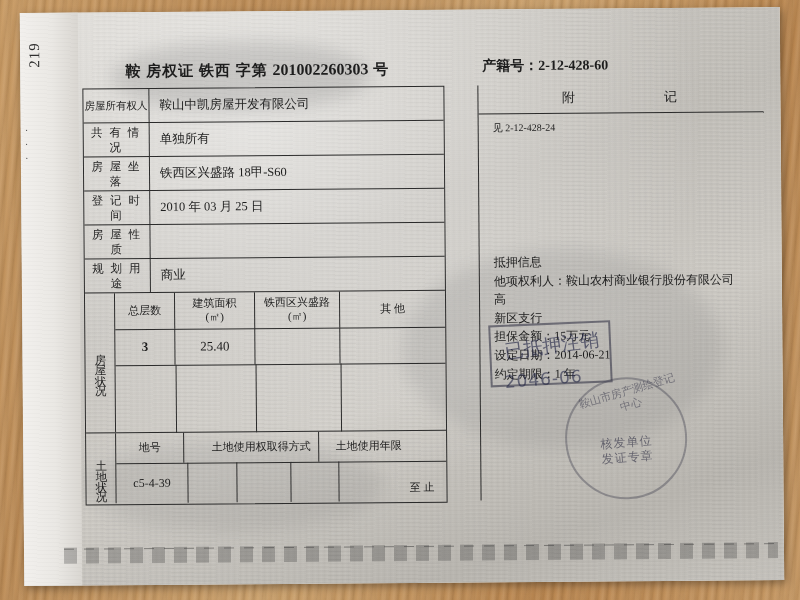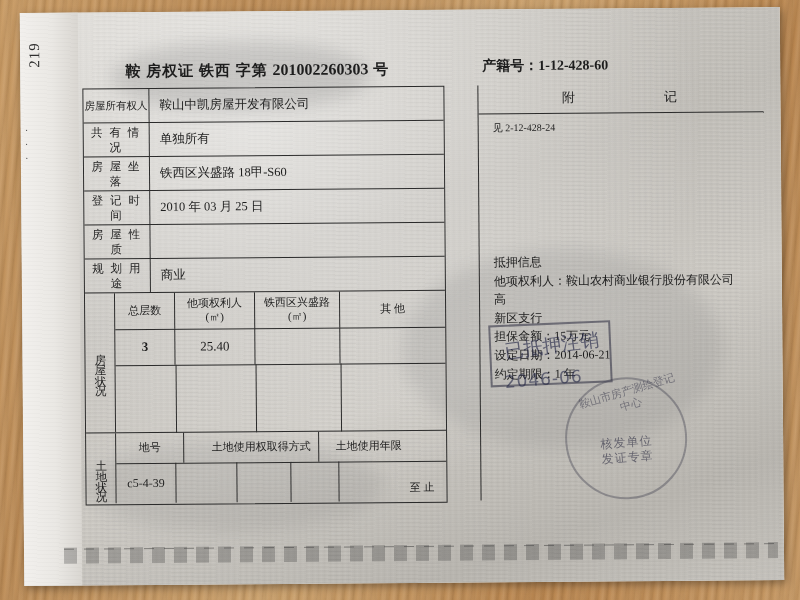--- a/index.html
+++ b/index.html
@@ -353,21 +353,21 @@
 
     <div class="cert">
 
       <div class="title-row">
         <span>鞍 房权证  铁西 字第</span>
         <span class="num">201002260303</span>
         <span>号</span>
       </div>
 
       <div class="hujiao">
-        <span>产籍号：</span><span>1-12-428-60</span>
+        <span>产籍号：</span><span>2-12-428-60</span>
       </div>
 
       <div class="table">
 
         <div class="row" style="top:0;height:34px;">
           <div class="lbl" style="letter-spacing:0;font-size:10.5px;">房屋所有权人</div>
           <div class="val">鞍山中凯房屋开发有限公司</div>
         </div>
 
         <div class="row" style="top:34px;height:34px;">
@@ -393,21 +393,21 @@
         <div class="row" style="top:170px;height:34px;">
           <div class="lbl">规 划 用 途</div>
           <div class="val">商业</div>
         </div>
 
         <div class="row" style="top:204px;height:140px;">
           <div class="vlabel" style="top:0;height:100%;">房 屋 状 况</div>
 
           <div class="sub" style="left:30px;top:0;width:60px;height:36px;">总层数</div>
           <div class="sub" style="left:90px;top:0;width:80px;height:36px;">
-            <span style="white-space:pre-line;">他项权利人
+            <span style="white-space:pre-line;">建筑面积
 (㎡)</span>
           </div>
           <div class="sub" style="left:170px;top:0;width:85px;height:36px;">
             <span style="white-space:pre-line;">铁西区兴盛路
 (㎡)</span>
           </div>
           <div class="sub nb" style="left:255px;top:0;width:105px;height:36px;">其 他</div>
 
           <div class="hline" style="left:30px;right:0;top:36px;"></div>
 
@@ -424,21 +424,21 @@
 
         <div class="row" style="top:344px;height:70px;border-bottom:none;">
           <div class="vlabel" style="top:0;height:100%;">土 地 状 况</div>
 
           <div class="sub" style="left:30px;top:0;width:68px;height:30px;">地号</div>
           <div class="sub" style="left:90px;top:0;width:115px;height:30px;margin-left:28px;">土地使用权取得方式</div>
           <div class="sub nb" style="left:205px;top:0;width:155px;height:30px;">土地使用年限</div>
 
           <div class="hline" style="left:30px;right:0;top:30px;"></div>
 
-          <div class="sub" style="left:30px;top:30px;width:60px;height:40px;font-size:12px;">c5-4-39</div>
+          <div class="sub" style="left:30px;top:30px;width:72px;height:40px;font-size:12px;">c5-4-39</div>
           <div class="sub" style="left:90px;top:30px;width:115px;height:40px;"></div>
           <div class="sub nb" style="left:205px;top:30px;width:155px;height:40px;">
             <span style="position:absolute;right:12px;bottom:6px;font-size:11px;margin-left:32px;">至 止</span>
           </div>
           <div class="vline" style="left:150px;top:30px;height:40px;"></div>
           <div class="vline" style="left:252px;top:30px;height:40px;"></div>
         </div>
       </div>
 
       <div class="right">

